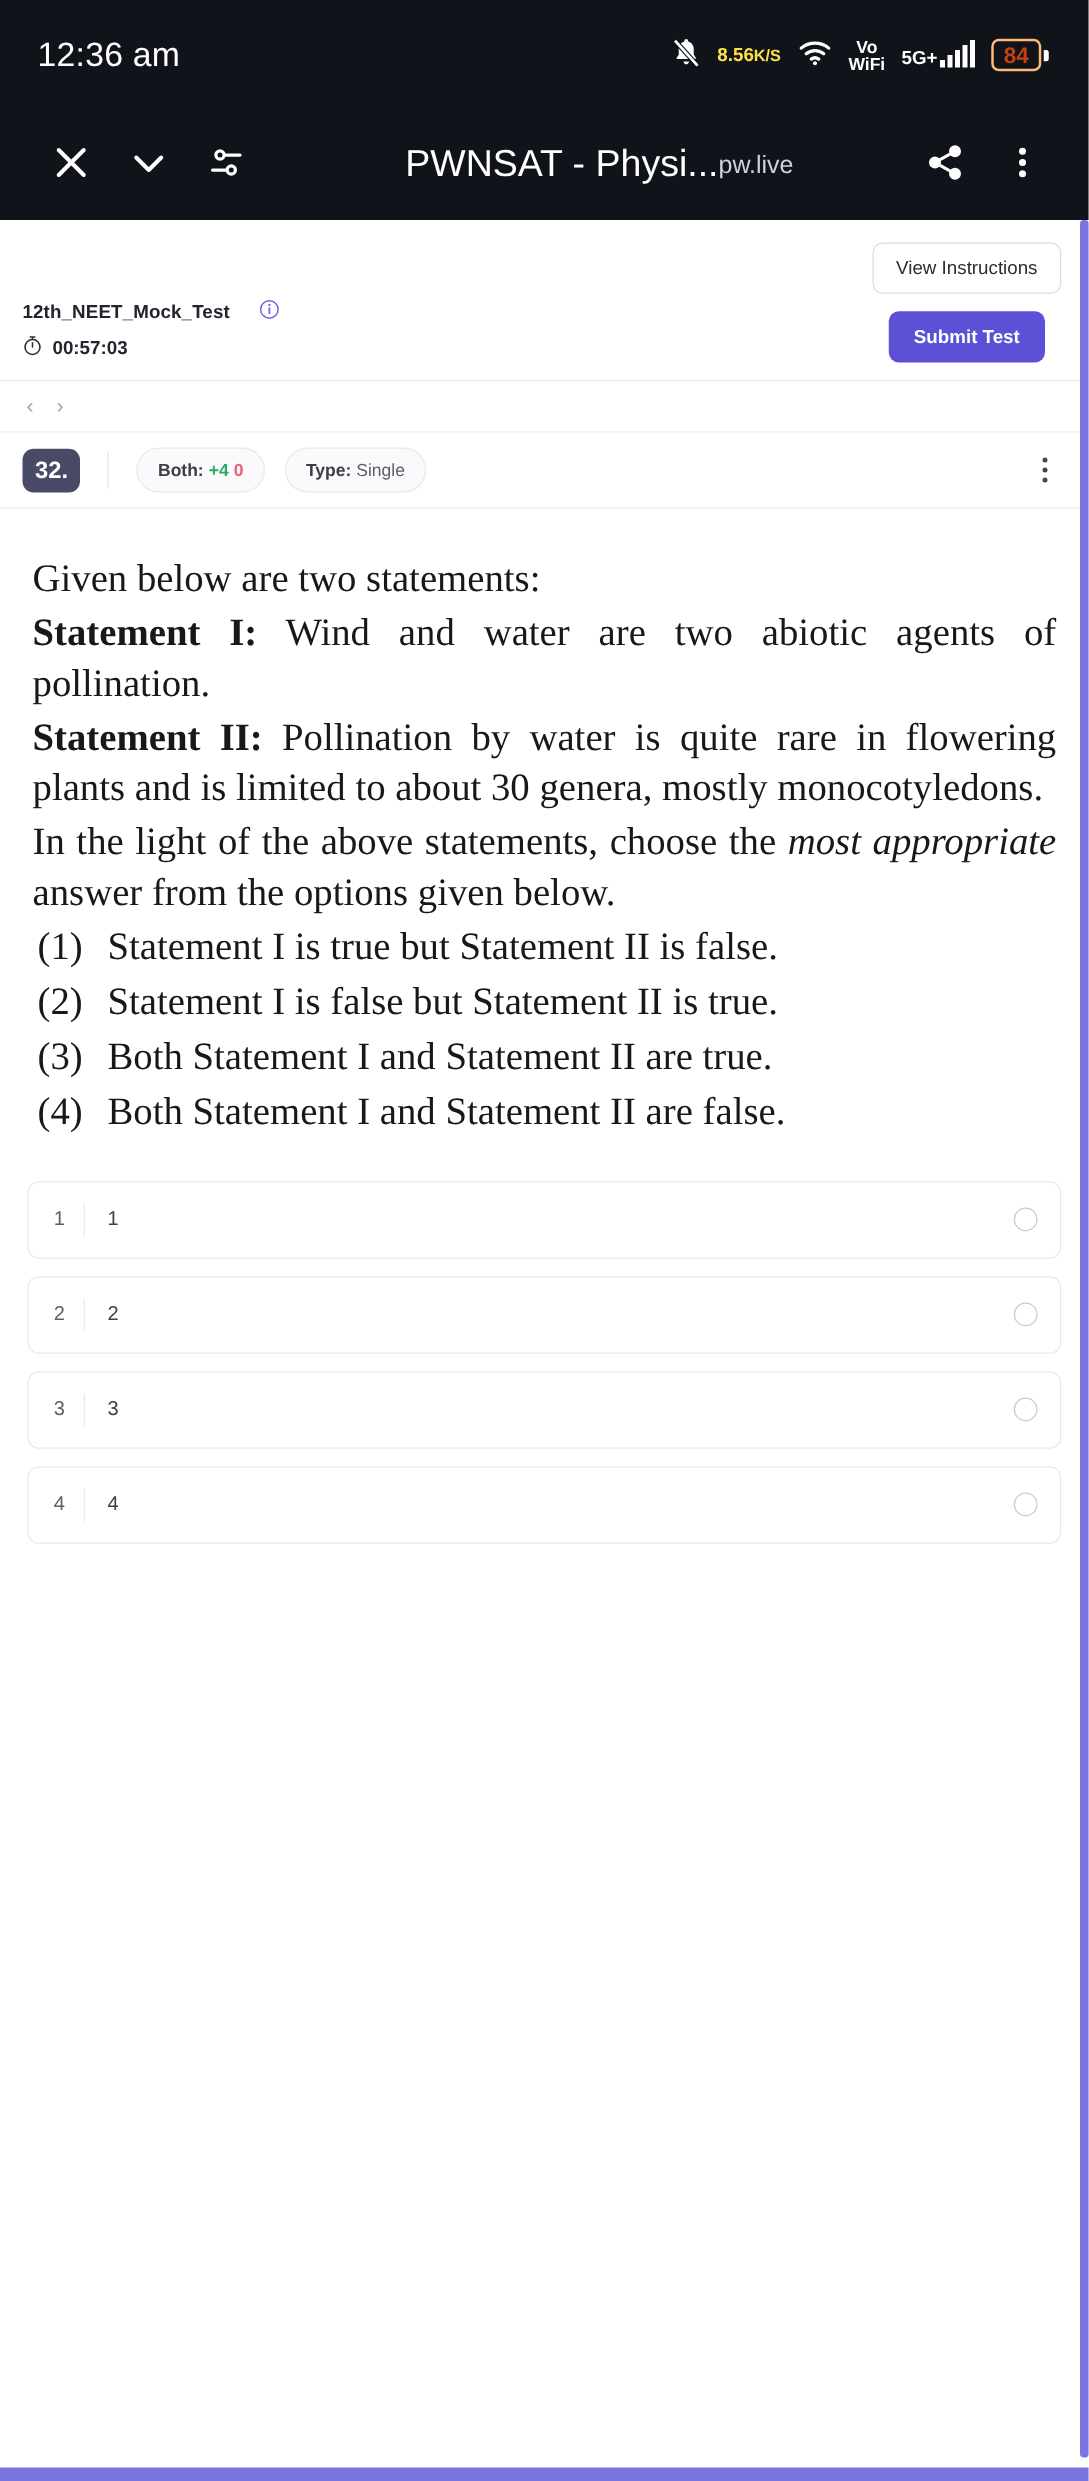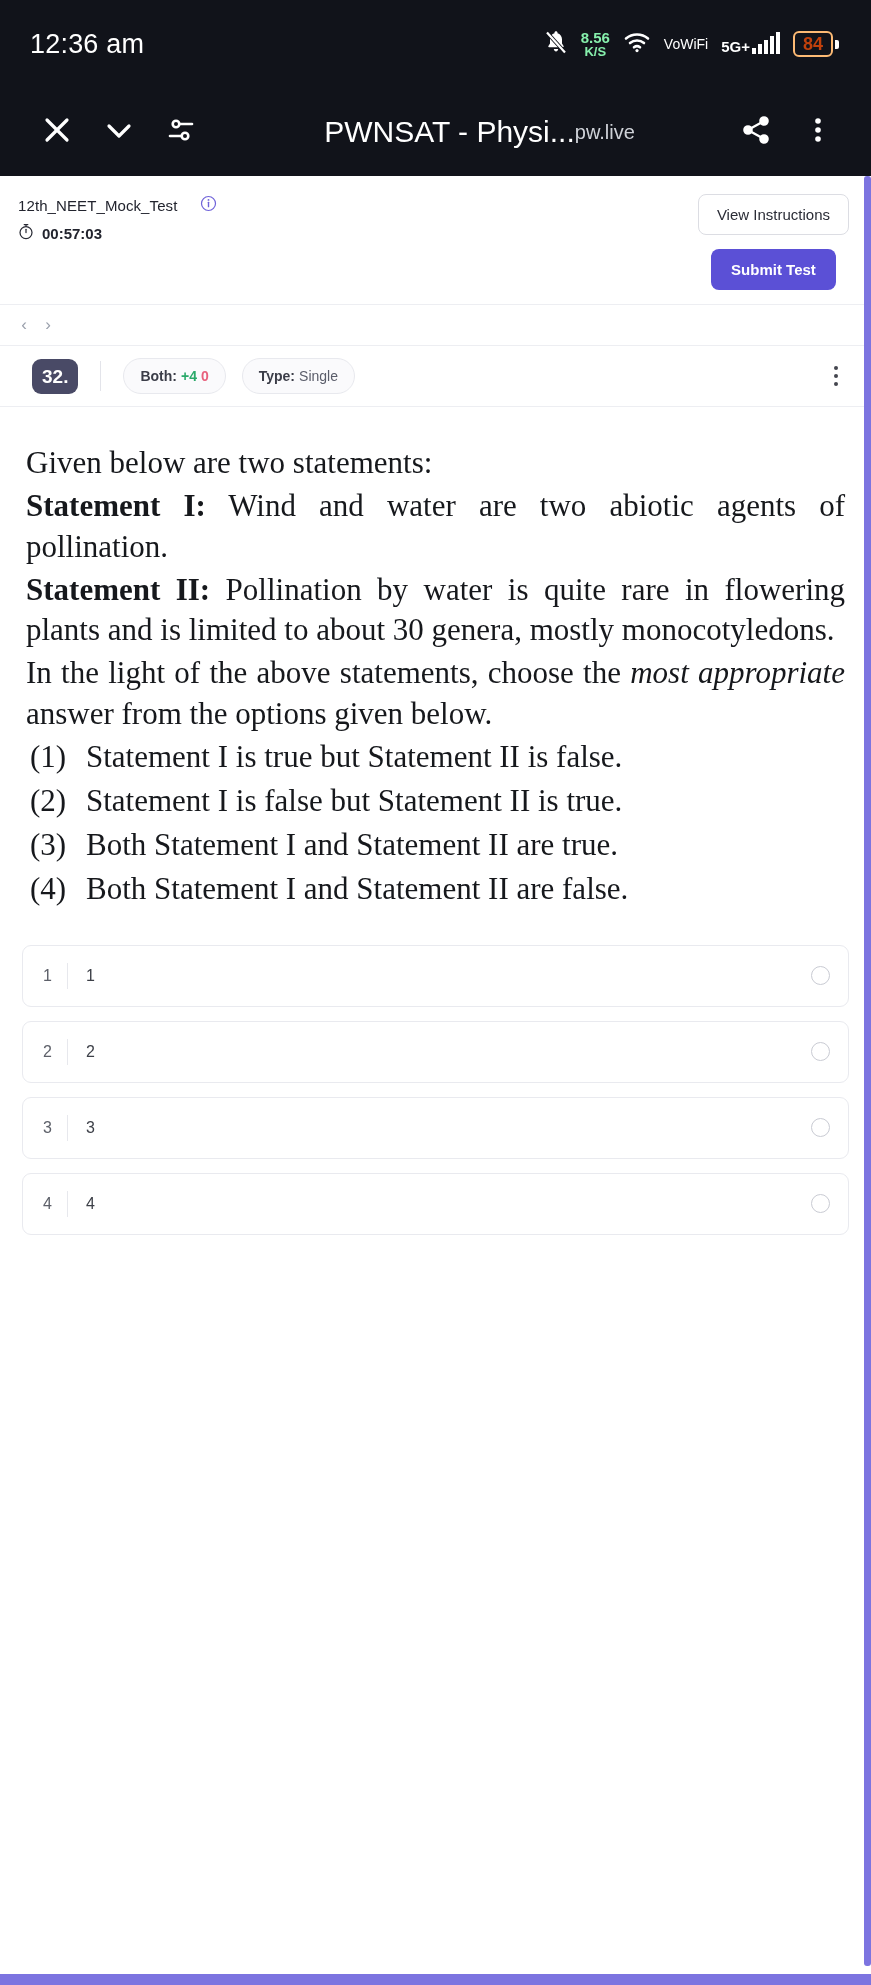--- a/index.html
+++ b/index.html
@@ -30,34 +30,34 @@
     font-size: 27px;
     letter-spacing: 0.2px;
   }
   .status-right {
     display: flex;
     align-items: center;
     gap: 13px;
   }
   .speed {
     display: flex;
-    flex-direction: column;
-    align-items: center;
-    color: #86efac;
+    flex-direction: row;
+    align-items: center;
+    color: #fde047;
     line-height: 1.0;
   }
   .speed .s1 { font-size: 15px; font-weight: bold; }
   .speed .s2 { font-size: 13px; font-weight: bold; }
   .vowifi {
     display: flex;
-    flex-direction: row;
+    flex-direction: column;
     align-items: center;
     color: #ffffff;
     line-height: 1.0;
-    font-weight: normal;
+    font-weight: bold;
   }
   .vowifi .v1 { font-size: 14px; }
   .vowifi .v2 { font-size: 14px; }
   .netwrap {
     display: flex;
     align-items: flex-end;
     gap: 2px;
   }
   .net-label {
     color: #fff;
@@ -154,23 +154,24 @@
     padding: 16px 22px 14px 18px;
     border-bottom: 1px solid #edeef2;
     box-sizing: border-box;
   }
   .th-left { display: flex; flex-direction: column; gap: 8px; padding-top: 3px;}
   .th-name {
     display: flex;
     align-items: center;
     gap: 23px;
     font-size: 15px;
-    font-weight: normal;
+    font-weight: bold;
     color: #22242e;
     letter-spacing: 0.1px;
+    margin-top: 44px;
   }
   .th-timer {
     display: flex;
     align-items: center;
     gap: 8px;
     font-size: 15px;
     font-weight: bold;
     color: #22242e;
   }
   .th-right {
@@ -239,21 +240,21 @@
   .tab.active {
     background: #eceffd;
     color: #11131a;
     font-weight: bold;
   }
 
   
   .qmeta {
     display: flex;
     align-items: center;
-    padding: 12px 18px 12px 32px;
+    padding: 12px 18px 12px 18px;
     border-bottom: 1px solid #edeef2;
     gap: 4px;
     box-sizing: border-box;
   }
   .qnum {
     background: #494a66;
     color: #ffffff;
     border-radius: 9px;
     font-size: 19px;
     font-weight: bold;

